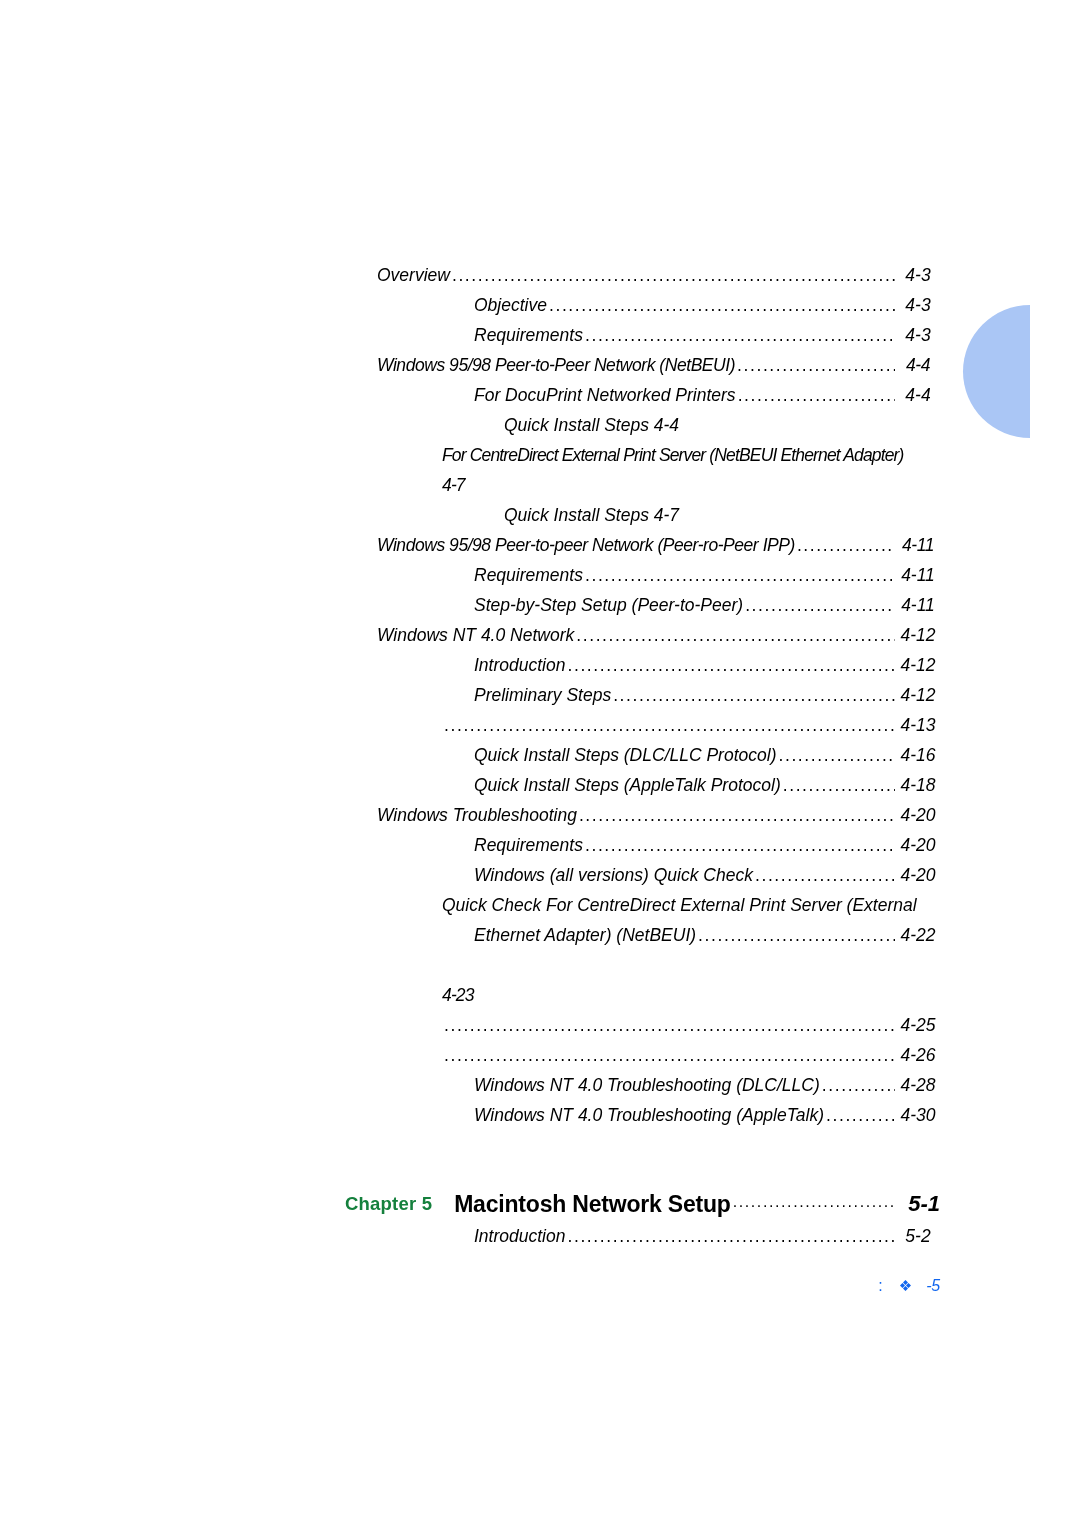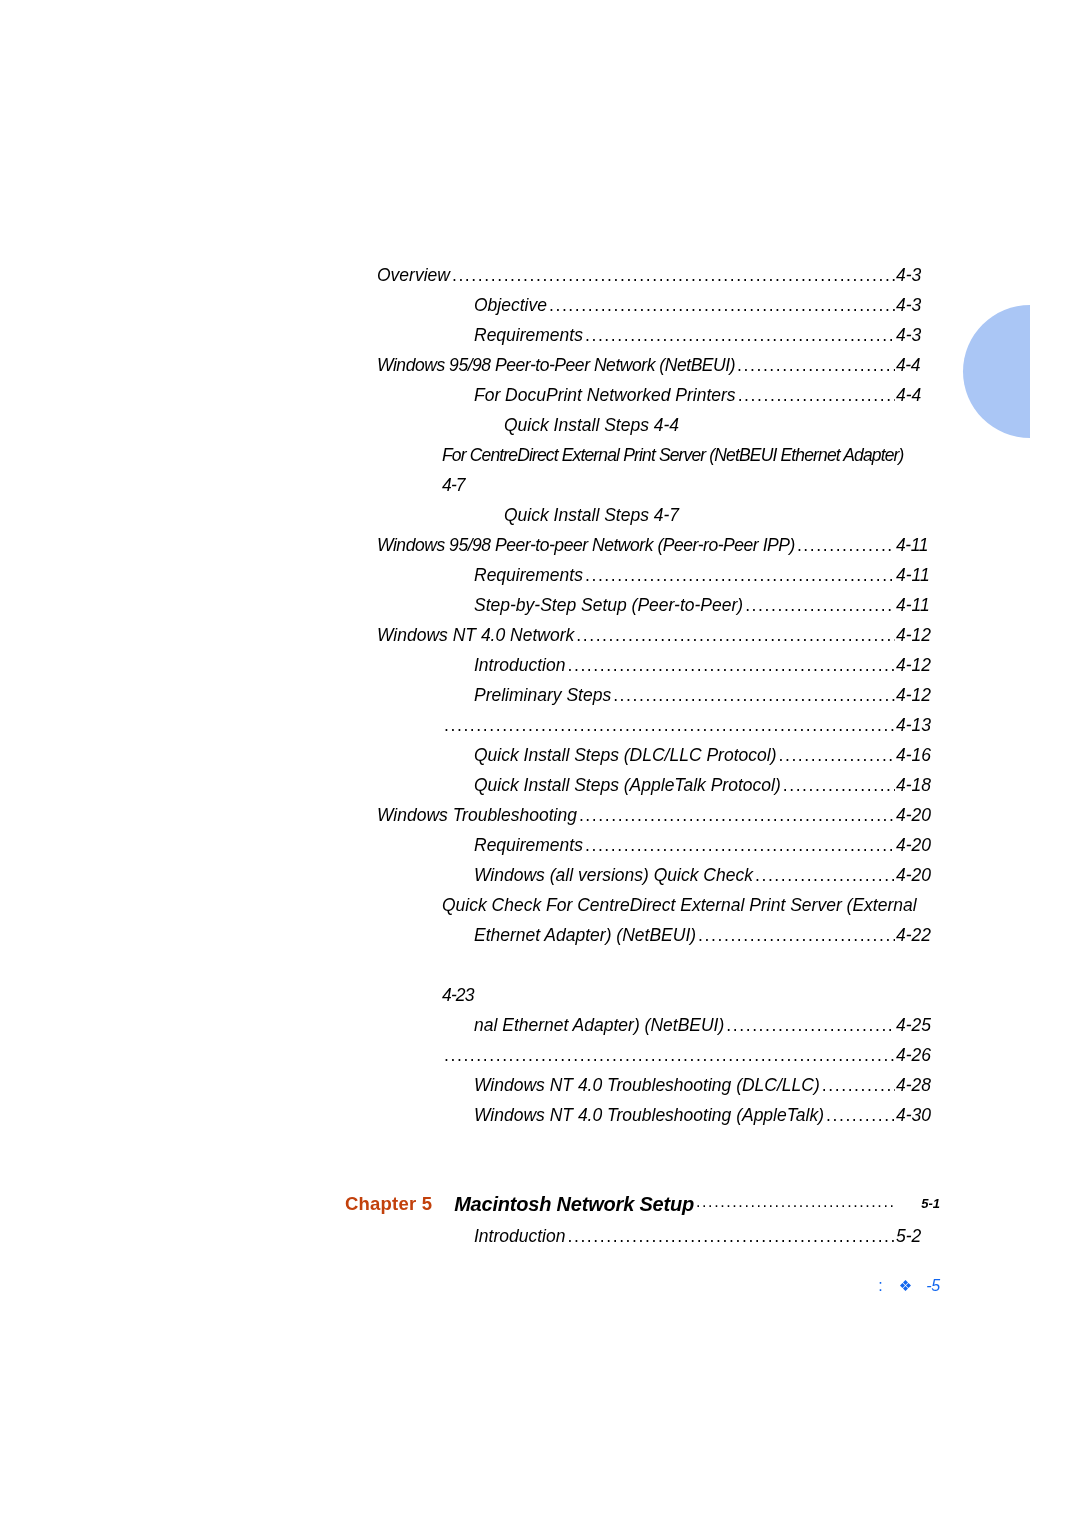--- a/index.html
+++ b/index.html
@@ -60,21 +60,21 @@
     flex: 1 1 auto;
     overflow: hidden;
     white-space: nowrap;
     letter-spacing: 1.6px;
     margin: 0 1px 0 2px;
     font-style: normal;
     color: #000;
   }
   .toc-page {
     flex: 0 0 auto;
-    text-align: left;
+    text-align: center;
     min-width: 44px;
     white-space: nowrap;
   }
 
   
   .lvl1 { margin-left: 97px; }
   .lvl3 { margin-left: 127px; }
 
   
   .toc-wrap {
@@ -90,40 +90,39 @@
 
   
   .chapter-row {
     display: flex;
     align-items: flex-end;
     line-height: 34px;
     white-space: nowrap;
   }
   .chapter-tag {
     flex: 0 0 auto;
-    color: #c2410c;
+    color: #15803d;
     font-weight: bold;
     font-style: normal;
     font-size: 18.5px;
     letter-spacing: 0.2px;
   }
   .chapter-title {
     flex: 0 0 auto;
     font-weight: bold;
-    font-style: italic;
-    font-size: 20px;
+    font-size: 23px;
     margin-left: 22px;
     letter-spacing: -0.2px;
   }
   .chapter-row .toc-dots { margin-bottom: 2px; }
   .chapter-page {
     flex: 0 0 auto;
     font-weight: bold;
     font-style: italic;
-    font-size: 13px;
+    font-size: 22px;
     text-align: right;
     min-width: 44px;
   }
 
   
   #footer {
     position: absolute;
     left: 780px;
     top: 1277px;
     width: 160px;
@@ -269,21 +268,20 @@
       <span class="toc-dots">.........................................................................................................................</span>
       <span class="toc-page">4-22</span>
     </div>
 
     <div class="toc-wrap lvl1 tighter">
       <br>
       <span>4-23</span>
     </div>
 
     <div class="toc-row lvl1">
-      <span class="toc-label">nal Ethernet Adapter) (NetBEUI)</span>
       <span class="toc-dots">.........................................................................................................................</span>
       <span class="toc-page">4-25</span>
     </div>
 
     <div class="toc-row lvl1">
       <span class="toc-dots">.........................................................................................................................</span>
       <span class="toc-page">4-26</span>
     </div>
 
     <div class="toc-row lvl1">

